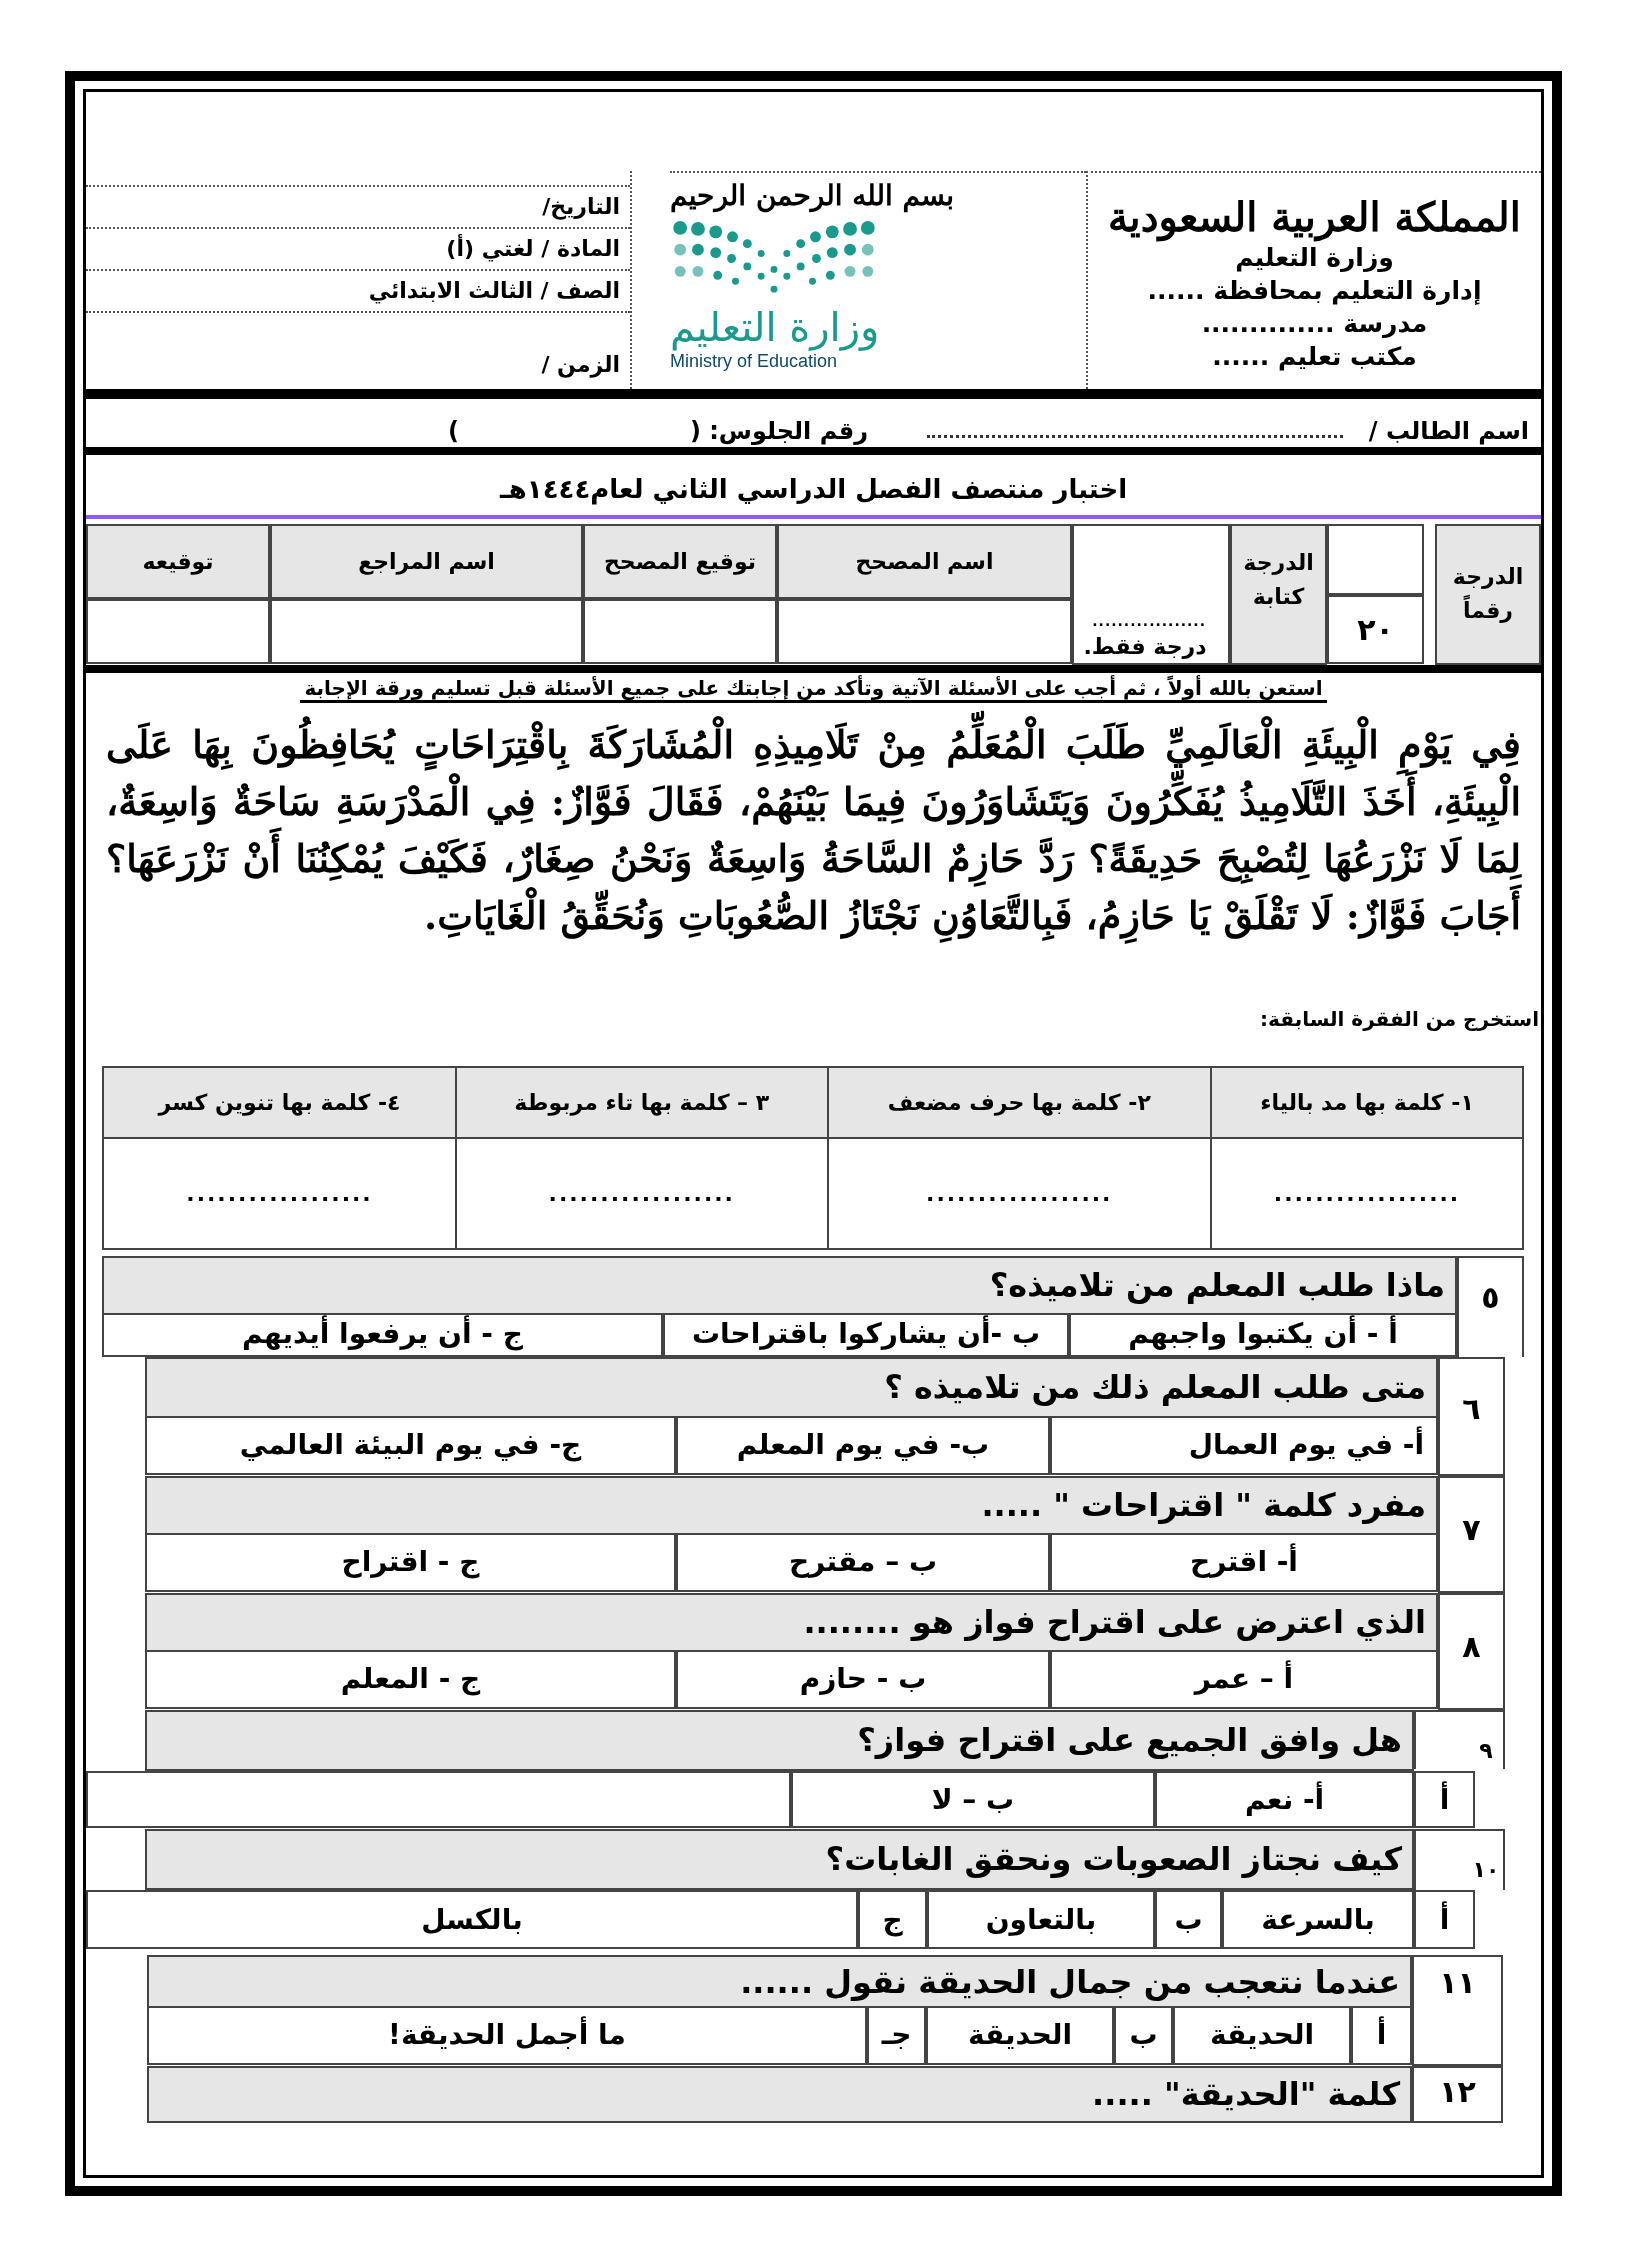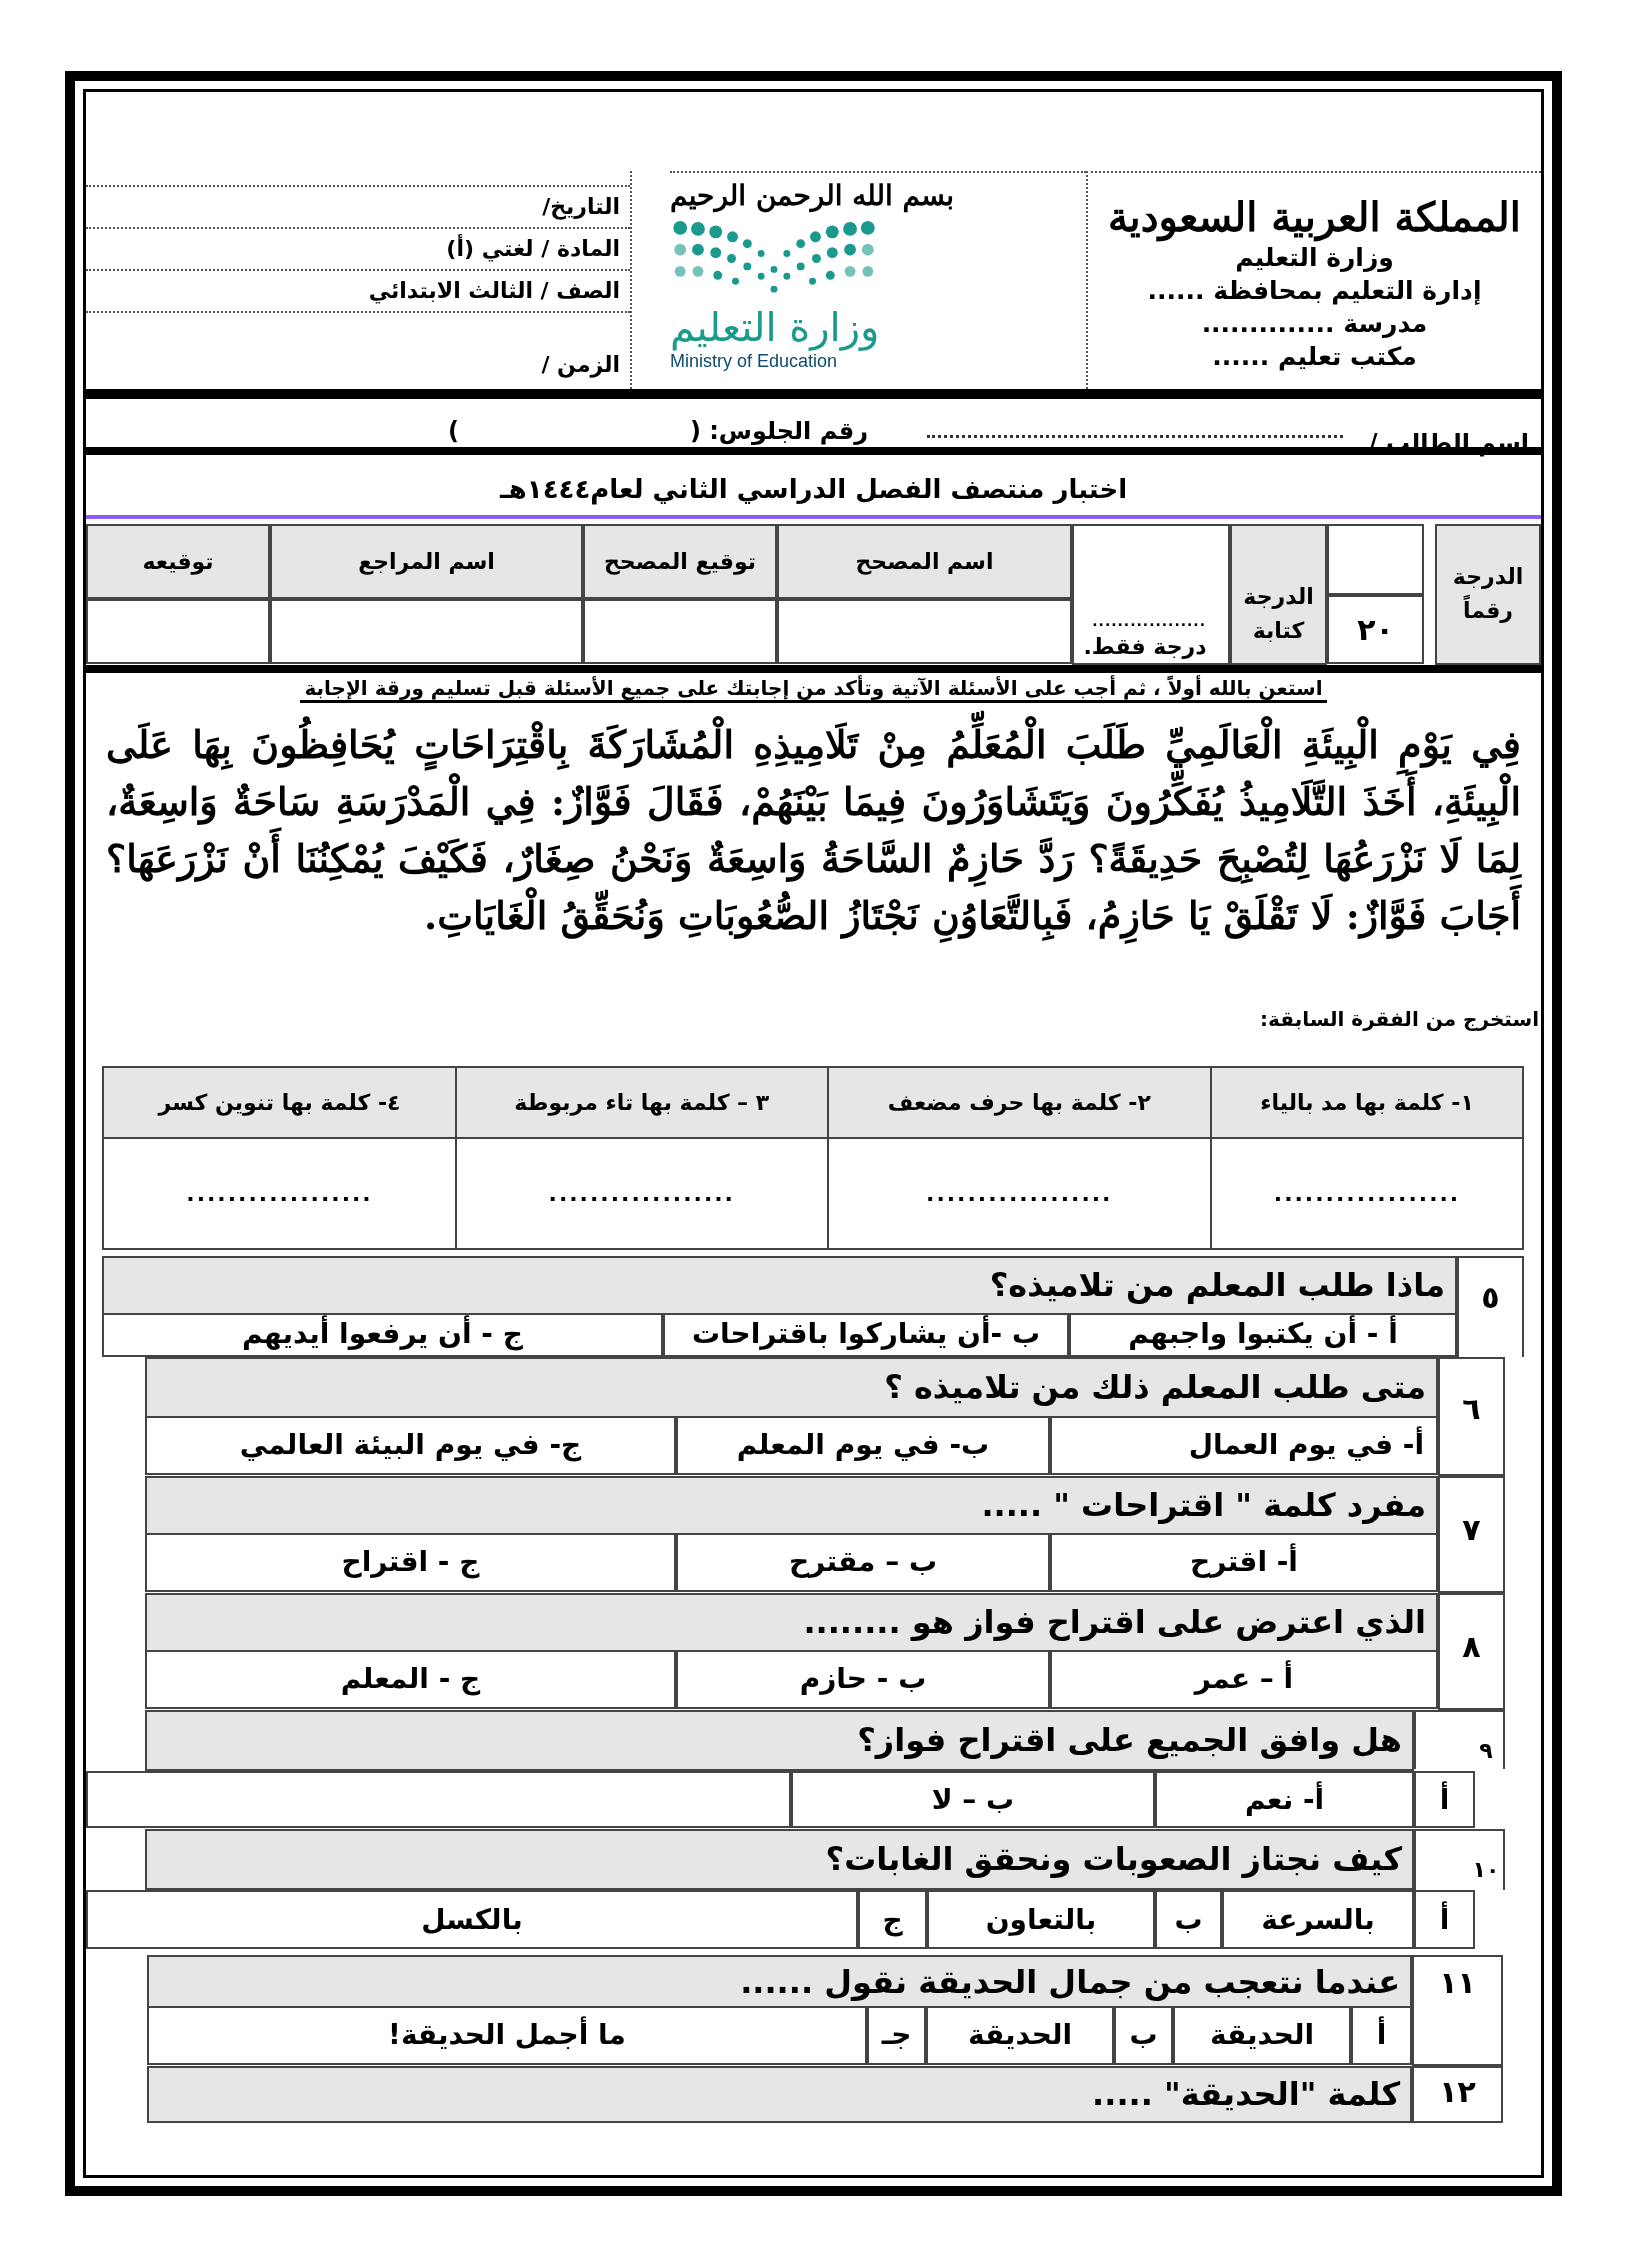--- a/index.html
+++ b/index.html
@@ -18,21 +18,21 @@
   .basmala { font-family: "DejaVu Serif", serif; font-size: 28px; font-weight: bold; margin-top: 6px; }
   .moe-dots { width: 208px; height: 79px; margin: 8px auto 0; }
   .moe-ar { color: #1a9a8c; font-size: 40px; line-height: 48px; }
   .moe-en { color: #0c4a6e; font-family: "Liberation Sans", sans-serif; font-size: 18px; direction: ltr; }
   .hdr-left { position: absolute; left: 0; top: 0; width: 546px; height: 100%; border-right: 2px dotted #555; }
   .hdr-left .row { height: 42px; border-top: 2px dotted #555; font-size: 22px; font-weight: bold; padding-right: 10px; line-height: 40px; }
   .hdr-left .row.tall { height: 103px; border-bottom: none; line-height: 103px; }
 
   
   .student { position: absolute; left: 0; right: 0; top: 317px; height: 46px; border-bottom: 8px solid #000; font-size: 24px; font-weight: bold; line-height: 44px; }
-  .student .name-lbl { position: absolute; right: 12px; margin-top: 12px; }
+  .student .name-lbl { position: absolute; right: 12px; }
   .student .name-dots { position: absolute; right: 198px; width: 416px; top: 26px; border-bottom: 3px dotted #333; }
   .student .seat-lbl { position: absolute; right: 673px; }
   .student .seat-paren { position: absolute; left: 362px; }
 
   .title { position: absolute; left: 0; right: 0; top: 368px; height: 59px; text-align: center; font-size: 26px; font-weight: bold; line-height: 59px; border-bottom: 4px solid #8b5cf6; }
 
   
   .grade { position: absolute; left: 0; right: 0; top: 432px; height: 149px; border-bottom: 8px solid #000; }
   .gcell { position: absolute; border: 2px solid #444; font-size: 22px; font-weight: bold; text-align: center; }
   .gray { background: #e6e6e6; }
@@ -129,21 +129,21 @@
     <span class="seat-lbl">رقم الجلوس: (</span>
     <span class="seat-paren">)</span>
   </div>
 
   <div class="title">اختبار منتصف الفصل الدراسي الثاني   لعام١٤٤٤هـ</div>
 
   <div class="grade">
     <div class="gcell gray" style="right:0;top:0;width:106px;height:141px;line-height:34px;padding-top:34px">الدرجة رقماً</div>
     <div class="gcell" style="right:117px;top:0;width:97px;height:71px"></div>
     <div class="gcell" style="right:117px;top:71px;width:97px;height:69px;font-size:30px;line-height:65px">٢٠</div>
-    <div class="gcell gray" style="right:214px;top:0;width:97px;height:141px;line-height:34px;padding-top:54px">الدرجة كتابة</div>
+    <div class="gcell gray" style="right:214px;top:0;width:97px;height:141px;line-height:34px;padding-top:20px">الدرجة كتابة</div>
     <div class="gcell" style="right:311px;top:0;width:158px;height:141px">
       <div style="position:absolute;left:22px;right:22px;top:87px;font-size:14px;letter-spacing:1px">..................</div>
       <div style="position:absolute;left:0;right:12px;bottom:4px;font-size:22px">درجة فقط.</div>
     </div>
     <div class="gcell gray" style="right:469px;top:0;width:295px;height:75px;line-height:71px">اسم المصحح</div>
     <div class="gcell" style="right:469px;top:75px;width:295px;height:65px"></div>
     <div class="gcell gray" style="right:764px;top:0;width:194px;height:75px;line-height:71px">توقيع المصحح</div>
     <div class="gcell" style="right:764px;top:75px;width:194px;height:65px"></div>
     <div class="gcell gray" style="right:958px;top:0;width:313px;height:75px;line-height:71px">اسم المراجع</div>
     <div class="gcell" style="right:958px;top:75px;width:313px;height:65px"></div>

